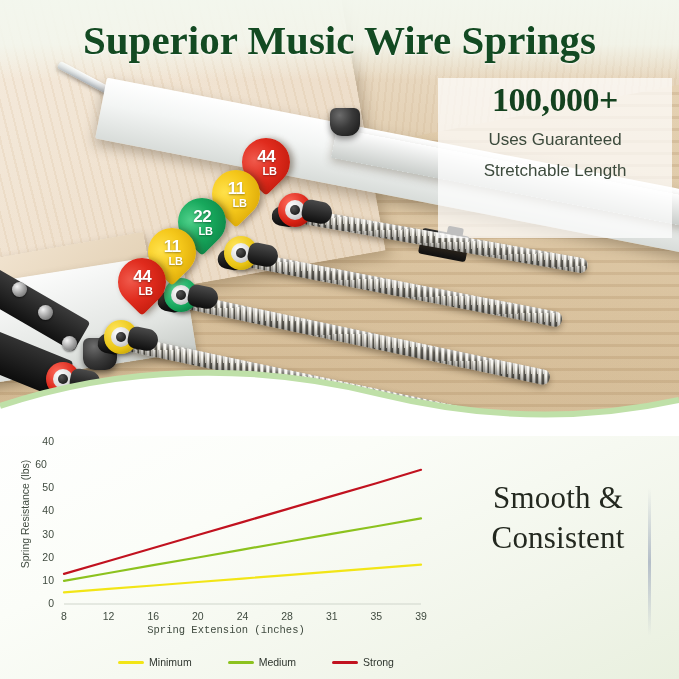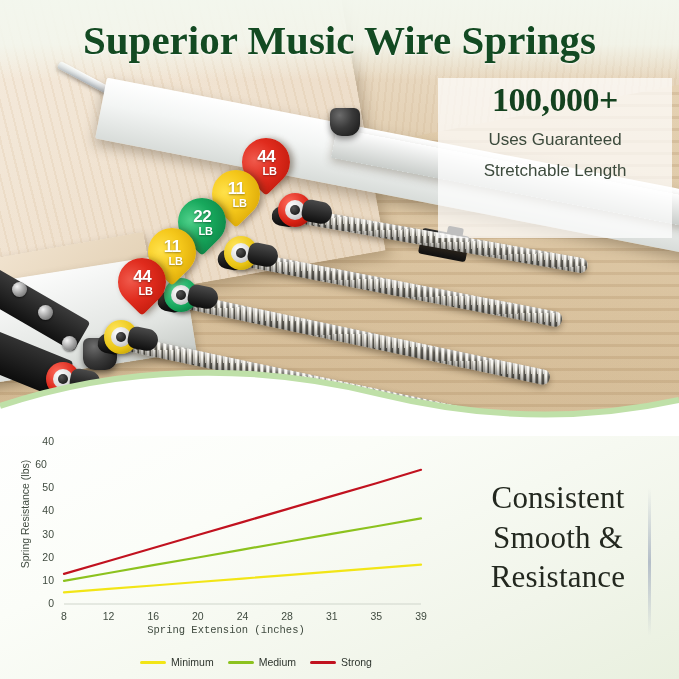--- a/index.html
+++ b/index.html
@@ -275,21 +275,21 @@
   }
   #xlabel { left: 40px; top: 200px; width: 360px; text-align: center; font-family: Liberation Mono, monospace; }
   .tick {
     position: absolute; font-size: 10.5px; color: #3f4a3f;
     font-family: "Liberation Sans", sans-serif;
   }
   .ytick { width: 26px; text-align: right; }
   .xtick { width: 26px; text-align: center; }
   #legend {
     position: absolute; left: 100px; top: 232px; width: 300px;
-    display: flex; justify-content: center; gap: 14px; align-items: flex-end;
+    display: flex; justify-content: center; gap: 36px; align-items: flex-end;
   }
   .legend-item { display: flex; align-items: center; gap: 5px; }
   .legend-swatch { width: 26px; height: 3px; border-radius: 2px; display: block; }
   .legend-label { font-size: 10.5px; color: #2e352e; font-family: "Liberation Sans", sans-serif; }
 
   
   #right-text {
     position: absolute; left: 452px; top: 478px; width: 212px;
     text-align: center; z-index: 12;
   }
@@ -479,19 +479,18 @@
           </div>
           <div class="legend-item">
             <span class="legend-swatch" style="background: rgb(193, 18, 31);"></span>
             <span class="legend-label">Strong</span>
           </div>
         </div>
     </div>
   </div>
 
   <div id="right-text">
+    <div class="rt-line">Smooth &amp;</div>
     <div class="rt-line">Consistent</div>
-    <div class="rt-line">Smooth &amp;</div>
-    <div class="rt-line">Resistance</div>
   </div>
   <div id="right-divider"></div>
 
 </div>
 
 </body></html>

